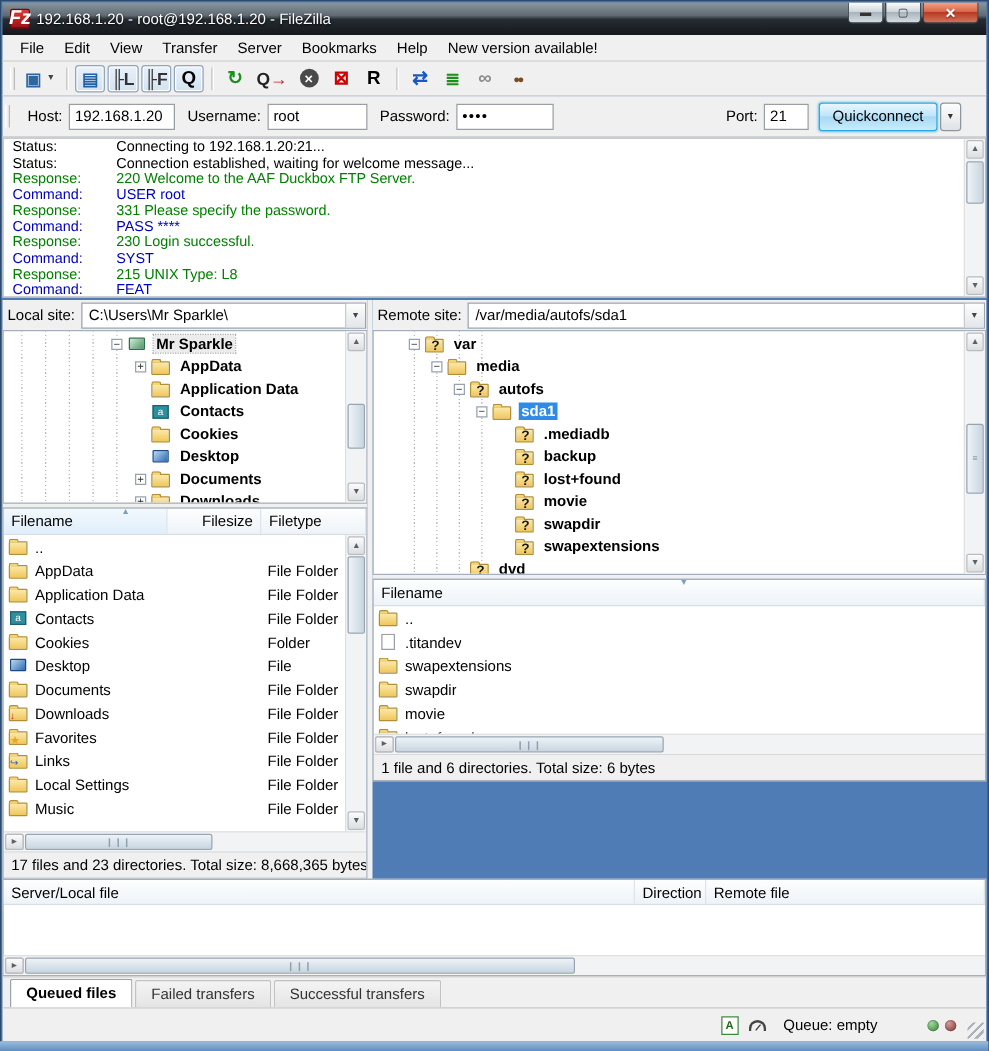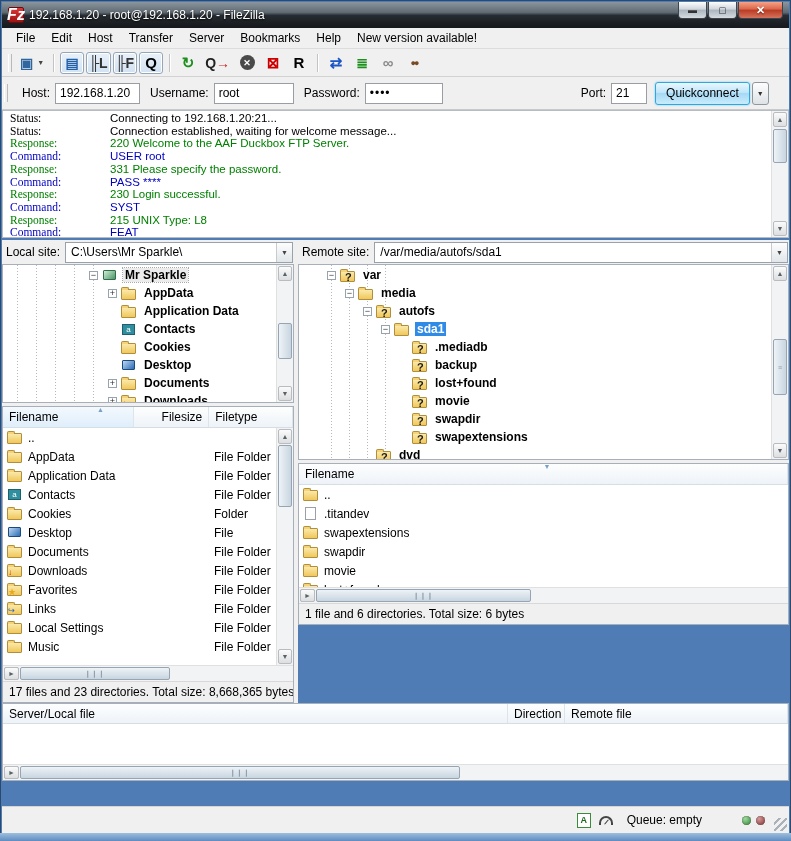--- a/index.html
+++ b/index.html
@@ -64,21 +64,21 @@
     background:linear-gradient(#eaf6fd,#bfe6fb 45%,#a6d9f4 50%,#c8ecfd); box-shadow:0 0 2px #5fc2ee;
     font-size:12px; font-family:"Liberation Sans",sans-serif; }
   .qc-drop { width:17px; height:23px; margin-left:2px; border:1px solid #8e979e; border-radius:3px;
     background:linear-gradient(#fdfdfd,#dfe3e6); font-size:7px; color:#333; }
 
   
   .logpane { position:absolute; left:2px; right:2px; top:110px; height:128px; background:#fff;
     border:1px solid #b6bcc4; overflow:hidden; }
   .log-rows { position:absolute; left:0; right:17px; top:0; bottom:0; overflow:hidden; padding-top:1px; }
   .log-row { display:flex; line-height:12.7px; font-size:11.5px; white-space:nowrap; }
-  .log-type { width:107px; flex:none; padding-left:7px;font-family:Liberation Serif, serif; }
+  .log-type { width:90px; flex:none; padding-left:7px; }
   .log-row.status { color:#000; } .log-row.response { color:#008000; } .log-row.command { color:#0000c0; }
 
   
   .vscroll { position:absolute; right:0; top:0; bottom:0; width:17px; background:#f2f3f5; border-left:1px solid #e0e0e0; }
   .sb-btn { position:absolute; left:1px; right:1px; height:15px; border:1px solid #b8bcc0; border-radius:2px;
     background:linear-gradient(#fbfbfb,#dcdee0); color:#5a6268; font-size:7px; text-align:center; line-height:13px; }
   .sb-up { top:1px; } .sb-down { bottom:1px; }
   .vthumb { position:absolute; left:1px; right:1px; border:1px solid #97a5b2; border-radius:2px;
     background:linear-gradient(90deg,#eef3f7,#c8d5e0); }
   .hscroll { position:relative; height:16px; background:#f2f3f5; border-top:1px solid #e0e0e0; flex:none; }
@@ -188,21 +188,21 @@
     <div class="winbtns">
       <div class="winbtn" data-name="minimize-button">▬</div>
       <div class="winbtn" data-name="maximize-button">▢</div>
       <div class="winbtn close" data-name="close-button">✕</div>
     </div>
   </div>
 
   <div class="menubar" data-name="menu-bar" id="menubar">
       <span class="menu-item" data-name="menu-item-file">File</span>
       <span class="menu-item" data-name="menu-item-edit">Edit</span>
-      <span class="menu-item" data-name="menu-item-view">Host</span>
+      <span class="menu-item" data-name="menu-item-view">View</span>
       <span class="menu-item" data-name="menu-item-transfer">Transfer</span>
       <span class="menu-item" data-name="menu-item-server">Server</span>
       <span class="menu-item" data-name="menu-item-bookmarks">Bookmarks</span>
       <span class="menu-item" data-name="menu-item-help">Help</span>
       <span class="menu-item" data-name="menu-item-new-version-available">New version available!</span>
     </div>
 
   <div class="toolbar" data-name="toolbar" id="toolbar">
     <span class="tb-handle" data-name="toolbar-grip"></span>
   <div class="tb-btn" data-name="site-manager-button">
@@ -740,20 +740,25 @@
     <div class="q-body" data-name="queue-empty-area"></div>
     <div class="hscroll" data-name="queue-hscrollbar">
       <div class="sb-btn sb-left" data-name="scroll-left-icon">◄</div>
       <div class="hthumb" style="left:17px;width:440px;" data-name="scroll-thumb">
           <span class="grip">❙❙❙</span>
         </div>
       <div class="sb-btn sb-right" data-name="scroll-right-icon">►</div>
     </div>
   </div>
 
+  <div class="tabsrow" data-name="queue-tabs" id="queue-tabs">
+      <span class="tab active" data-name="tab-queued-files">Queued files</span>
+      <span class="tab" data-name="tab-failed-transfers">Failed transfers</span>
+      <span class="tab" data-name="tab-successful-transfers">Successful transfers</span>
+    </div>
 
   <div class="statusbar" data-name="status-bar">
     <span class="st-icon st-type" data-name="transfer-type-icon">A</span>
     <span class="st-icon st-gauge" data-name="speed-limit-icon"></span>
     <span class="st-queue-text" data-name="queue-status-text">Queue: empty</span>
     <span class="dot dot-green" data-name="status-led-green-icon"></span>
     <span class="dot dot-red" data-name="status-led-red-icon"></span>
     <span class="resize-grip" data-name="resize-grip"></span>
   </div>
 

